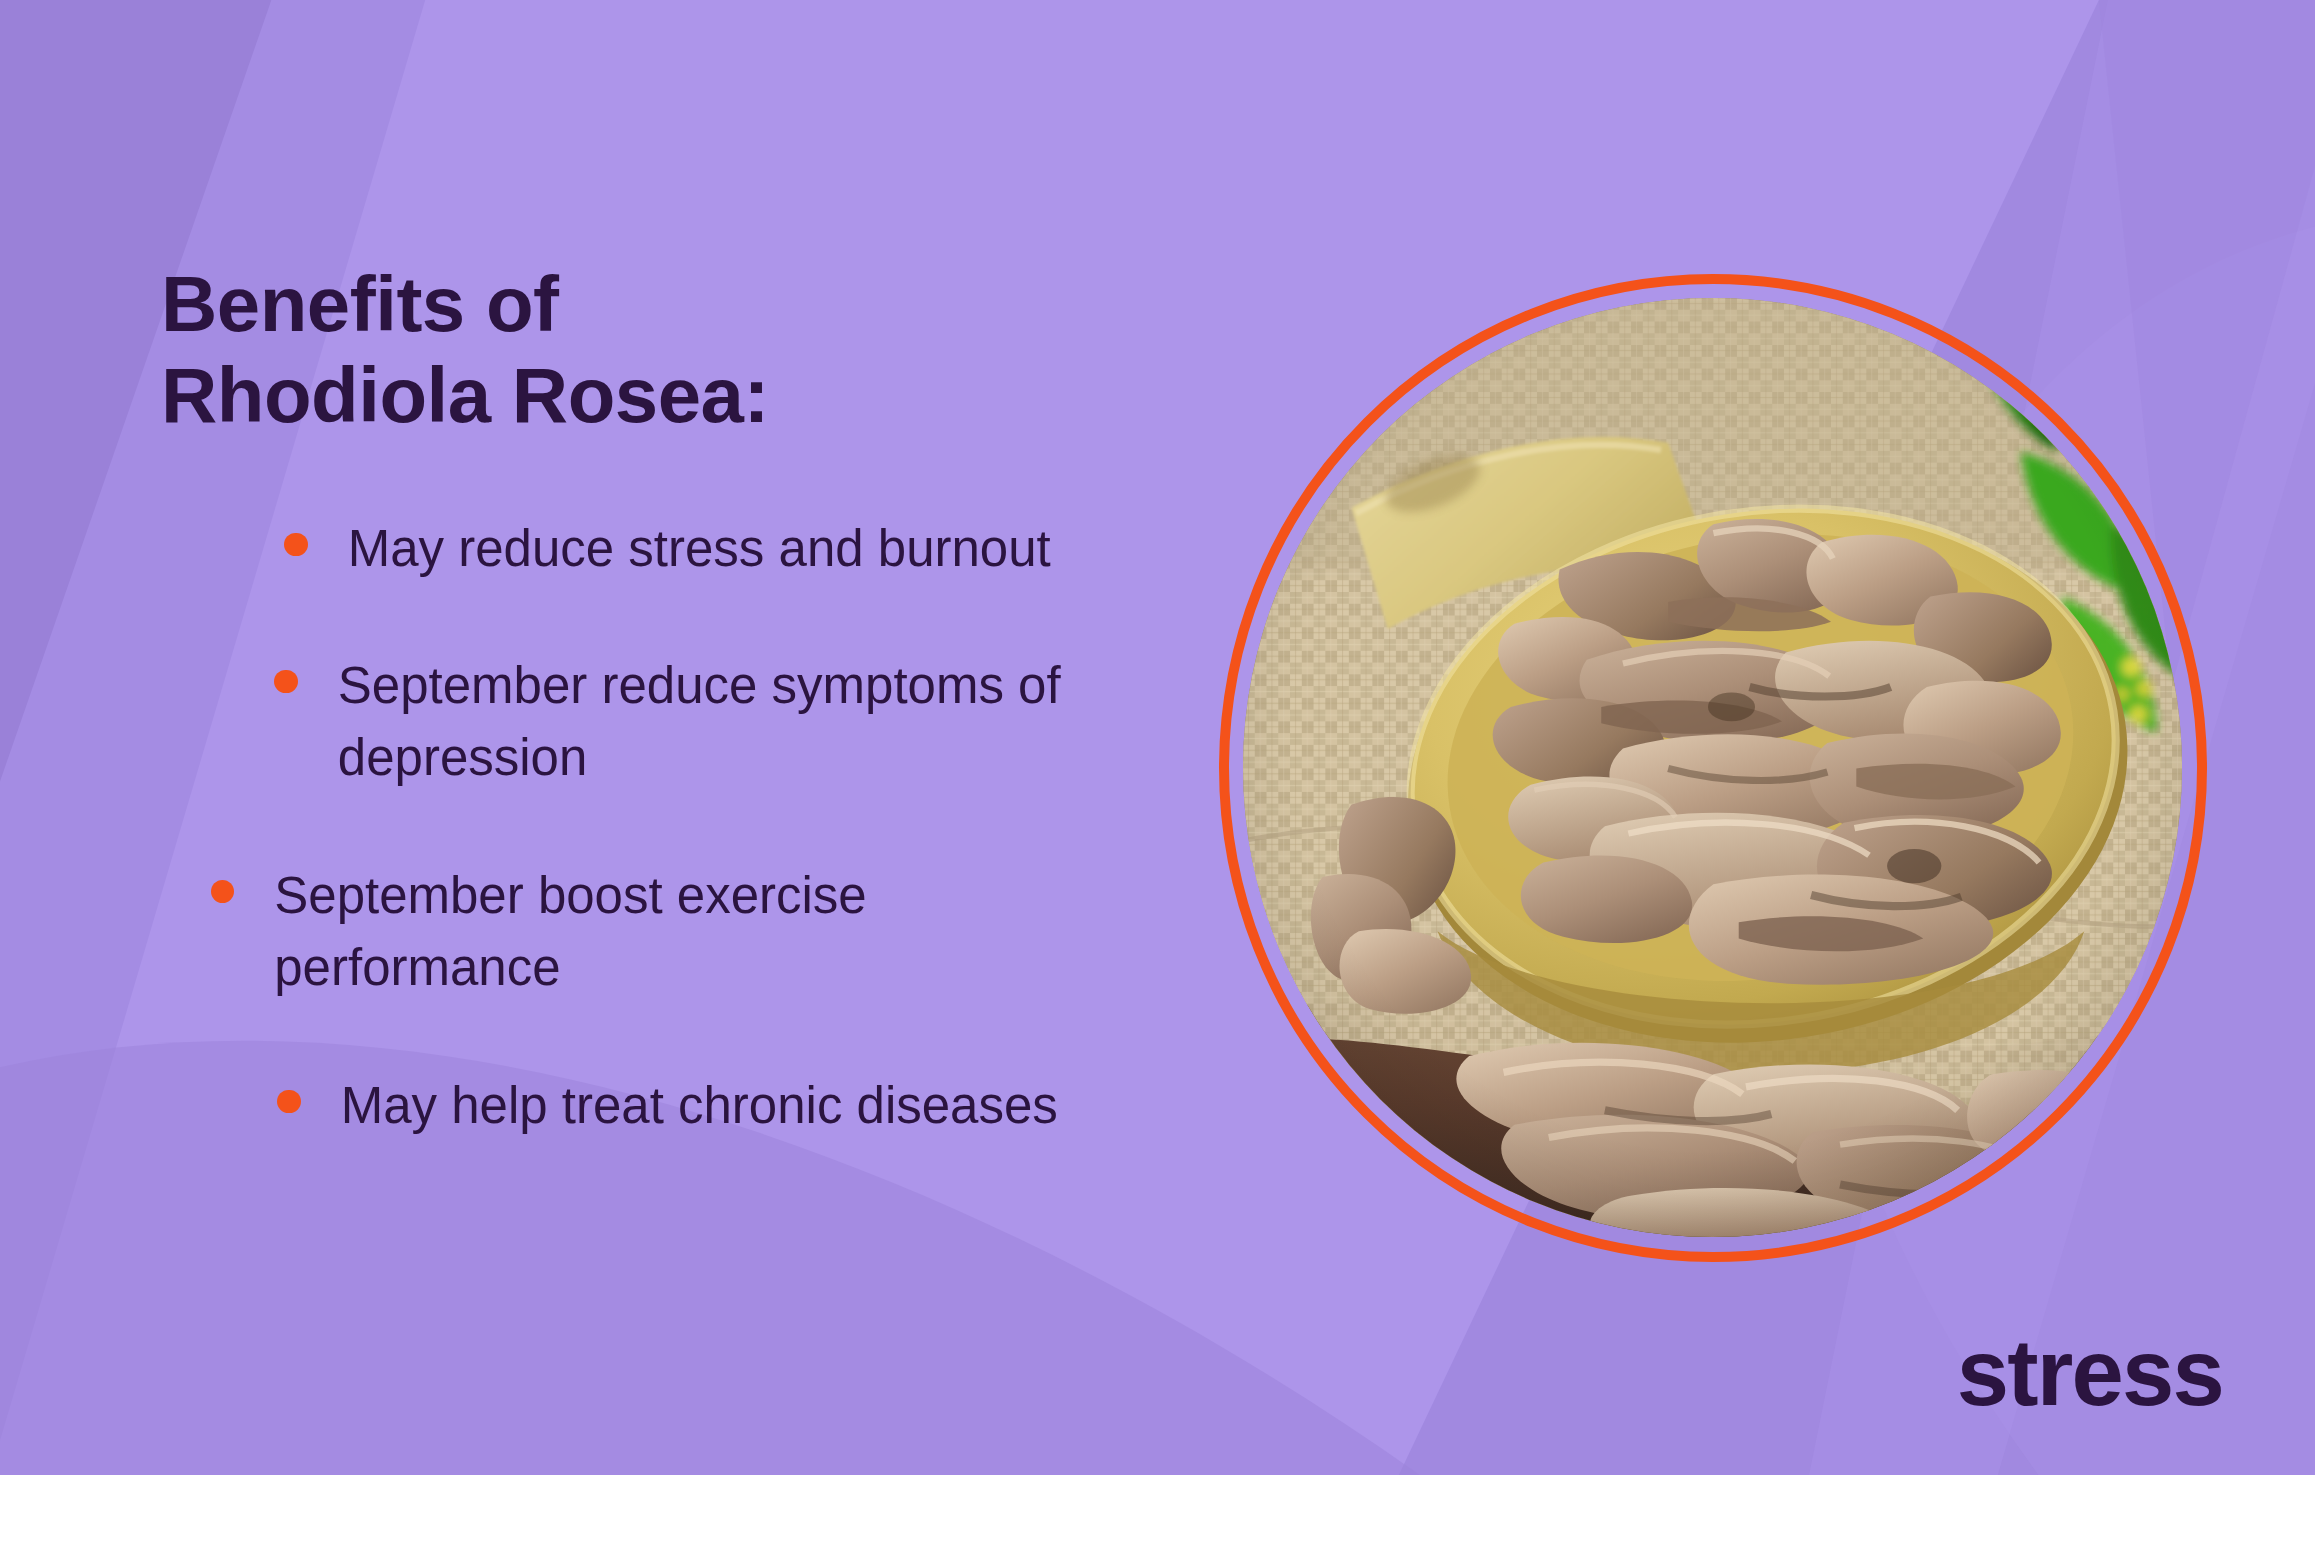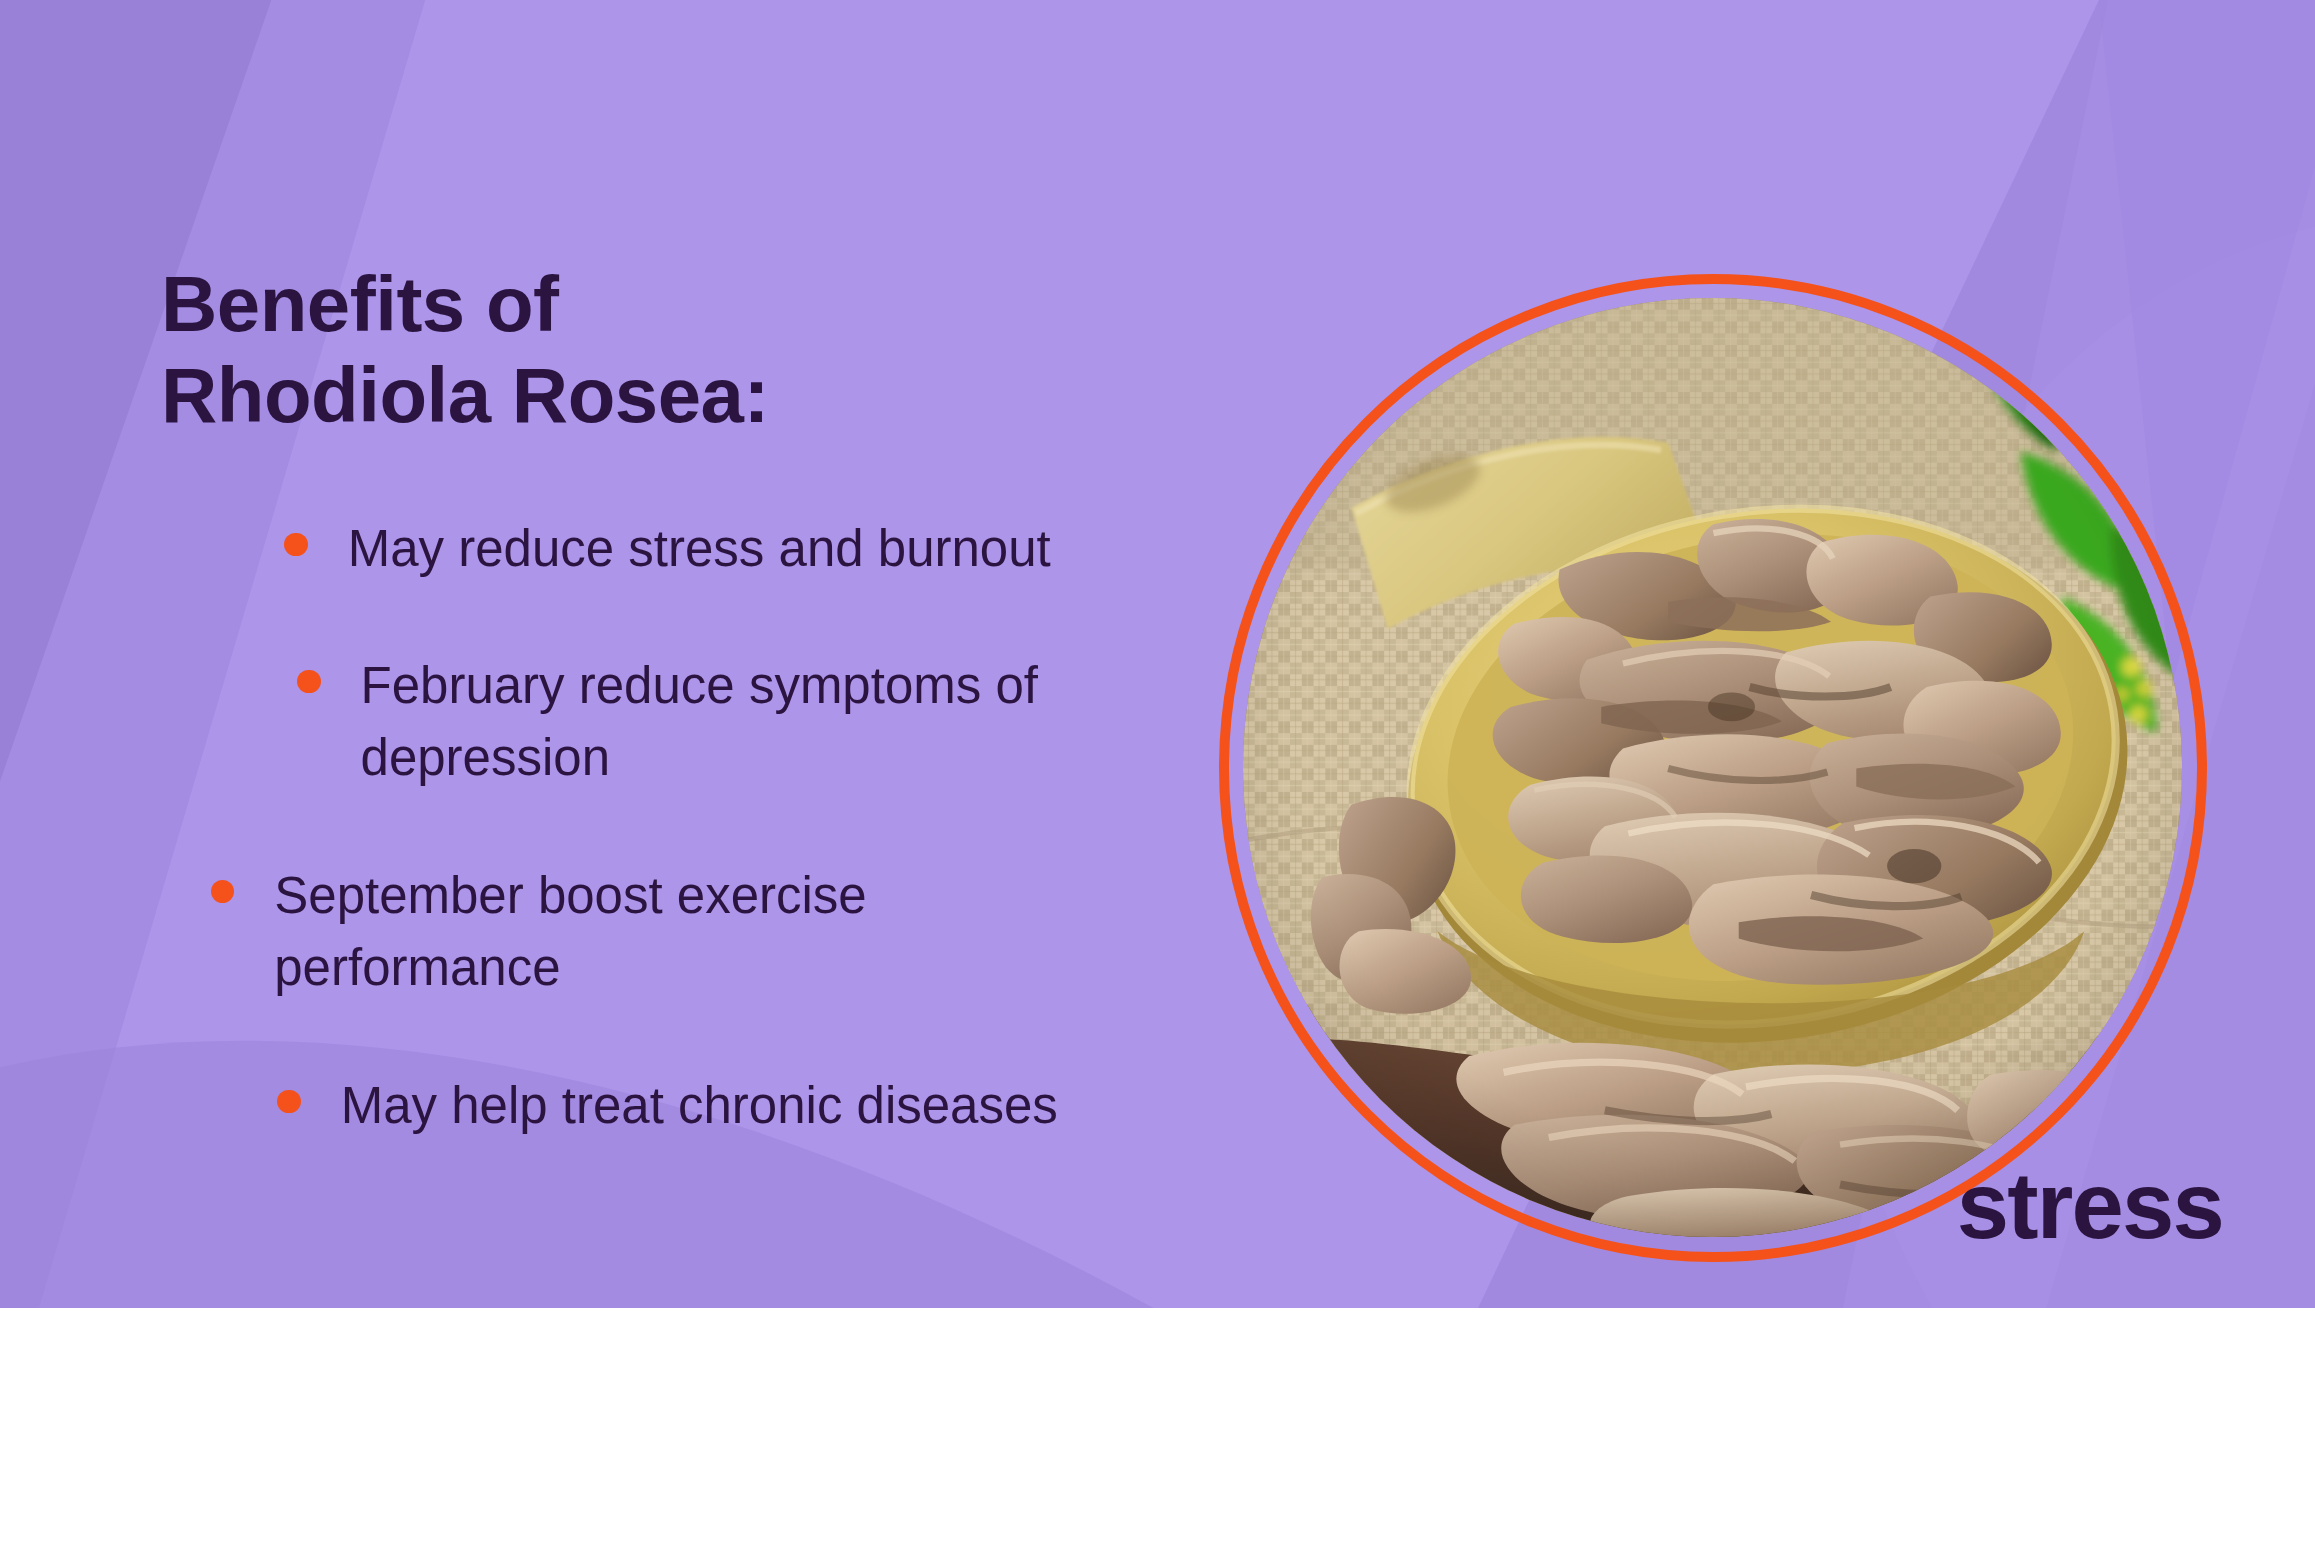--- a/index.html
+++ b/index.html
@@ -5,21 +5,21 @@
 <style>
   * { margin:0; padding:0; box-sizing:border-box; }
   html, body {
     width:2316px; height:1563px;
     overflow:hidden;
     font-family:"Liberation Sans", sans-serif;
   }
 
   #infographic {
     position:relative;
-    width:2316px; height:1308px;
+    width:2316px; height:1475px;
     background:#f0abfc;
     overflow:hidden;
   }
 
   
   .bg-layer { position:absolute; inset:0; overflow:hidden; pointer-events:none; }
   .bg-layer svg { position:absolute; top:0; left:0; width:2316px; height:1563px; display:block; }
 
   
   .content {
@@ -140,21 +140,21 @@
 
     <ul class="bullet-list">
 
       <li class="bullet-item">
         <span class="bullet-dot"></span>
         <span class="bullet-text">May reduce stress and burnout</span>
       </li>
 
       <li class="bullet-item">
         <span class="bullet-dot"></span>
-        <span class="bullet-text">February reduce symptoms of
+        <span class="bullet-text">September reduce symptoms of
 depression</span>
       </li>
 
       <li class="bullet-item">
         <span class="bullet-dot"></span>
         <span class="bullet-text">September boost exercise performance</span>
       </li>
 
       <li class="bullet-item">
         <span class="bullet-dot"></span>

